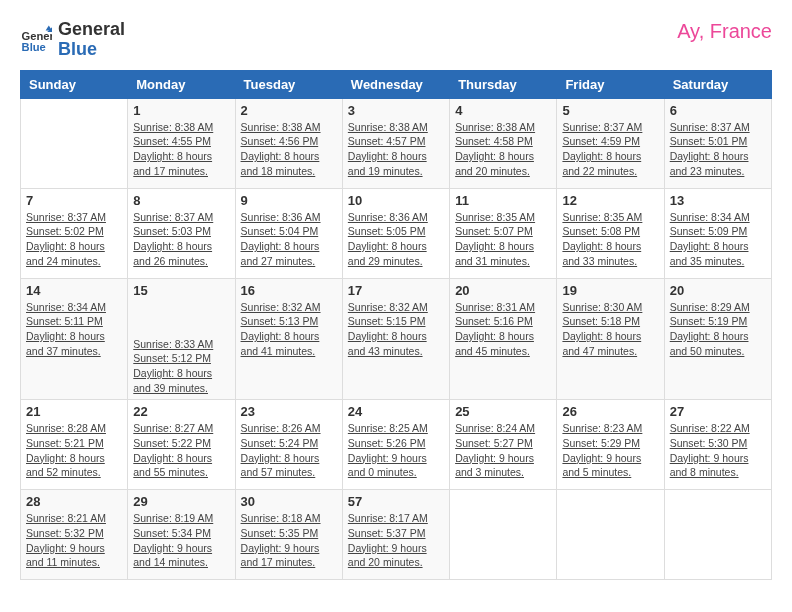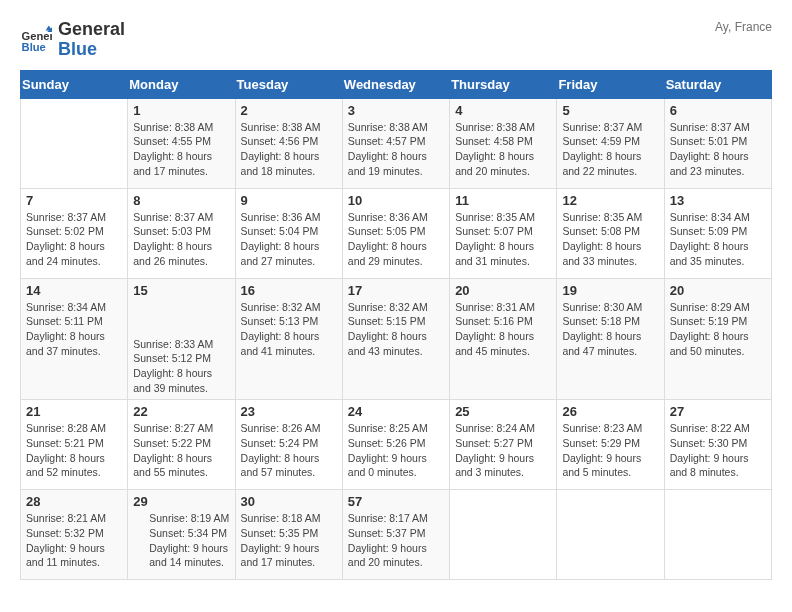--- a/index.html
+++ b/index.html
@@ -42,36 +42,36 @@
     }
     .title-area {
       text-align: right;
     }
     .month-title {
       font-size: 36px;
       font-weight: bold;
       color: #333;
     }
     .location {
-      font-size: 12px;
-      color: #737373;
+      font-size: 20px;
+      color: #ec4899;
     }
     table {
       width: 100%;
       border-collapse: collapse;
       table-layout: fixed;
     }
     thead tr {
       background-color: #2a6bb5;
     }
     thead th {
       color: #fff;
       font-size: 13px;
       font-weight: bold;
-      padding: 6px 1px;
+      padding: 6px 8px;
       text-align: left;
       border: 1px solid #2a6bb5;
     }
     tbody tr {
       vertical-align: top;
     }
     tbody td {
       border: 1px solid #ddd;
       padding: 4px 5px;
       font-size: 11px;
@@ -86,20 +86,21 @@
       font-size: 13px;
       font-weight: bold;
       color: #333;
       display: block;
       margin-bottom: 2px;
     }
     .day-info {
       font-size: 10.5px;
       line-height: 1.4;
       color: #444;
+      text-decoration: underline;
     }
     .empty-cell {
       background: #fff !important;
     }
   </style>
 </head>
 <body>
 
 <div class="header">
   <div class="logo">
@@ -333,21 +334,21 @@
       <tr>
         <td>
           <span class="day-number">28</span>
           <div class="day-info" style="white-space: pre-line;">Sunrise: 8:21 AM
 Sunset: 5:32 PM
 Daylight: 9 hours
 and 11 minutes.</div>
         </td>
         <td>
           <span class="day-number">29</span>
-          <div class="day-info" style="white-space: pre-line; margin-left: 16px;">Sunrise: 8:19 AM
+          <div class="day-info" style="white-space: pre-line;">Sunrise: 8:19 AM
 Sunset: 5:34 PM
 Daylight: 9 hours
 and 14 minutes.</div>
         </td>
         <td>
           <span class="day-number">30</span>
           <div class="day-info" style="white-space: pre-line;">Sunrise: 8:18 AM
 Sunset: 5:35 PM
 Daylight: 9 hours
 and 17 minutes.</div>

